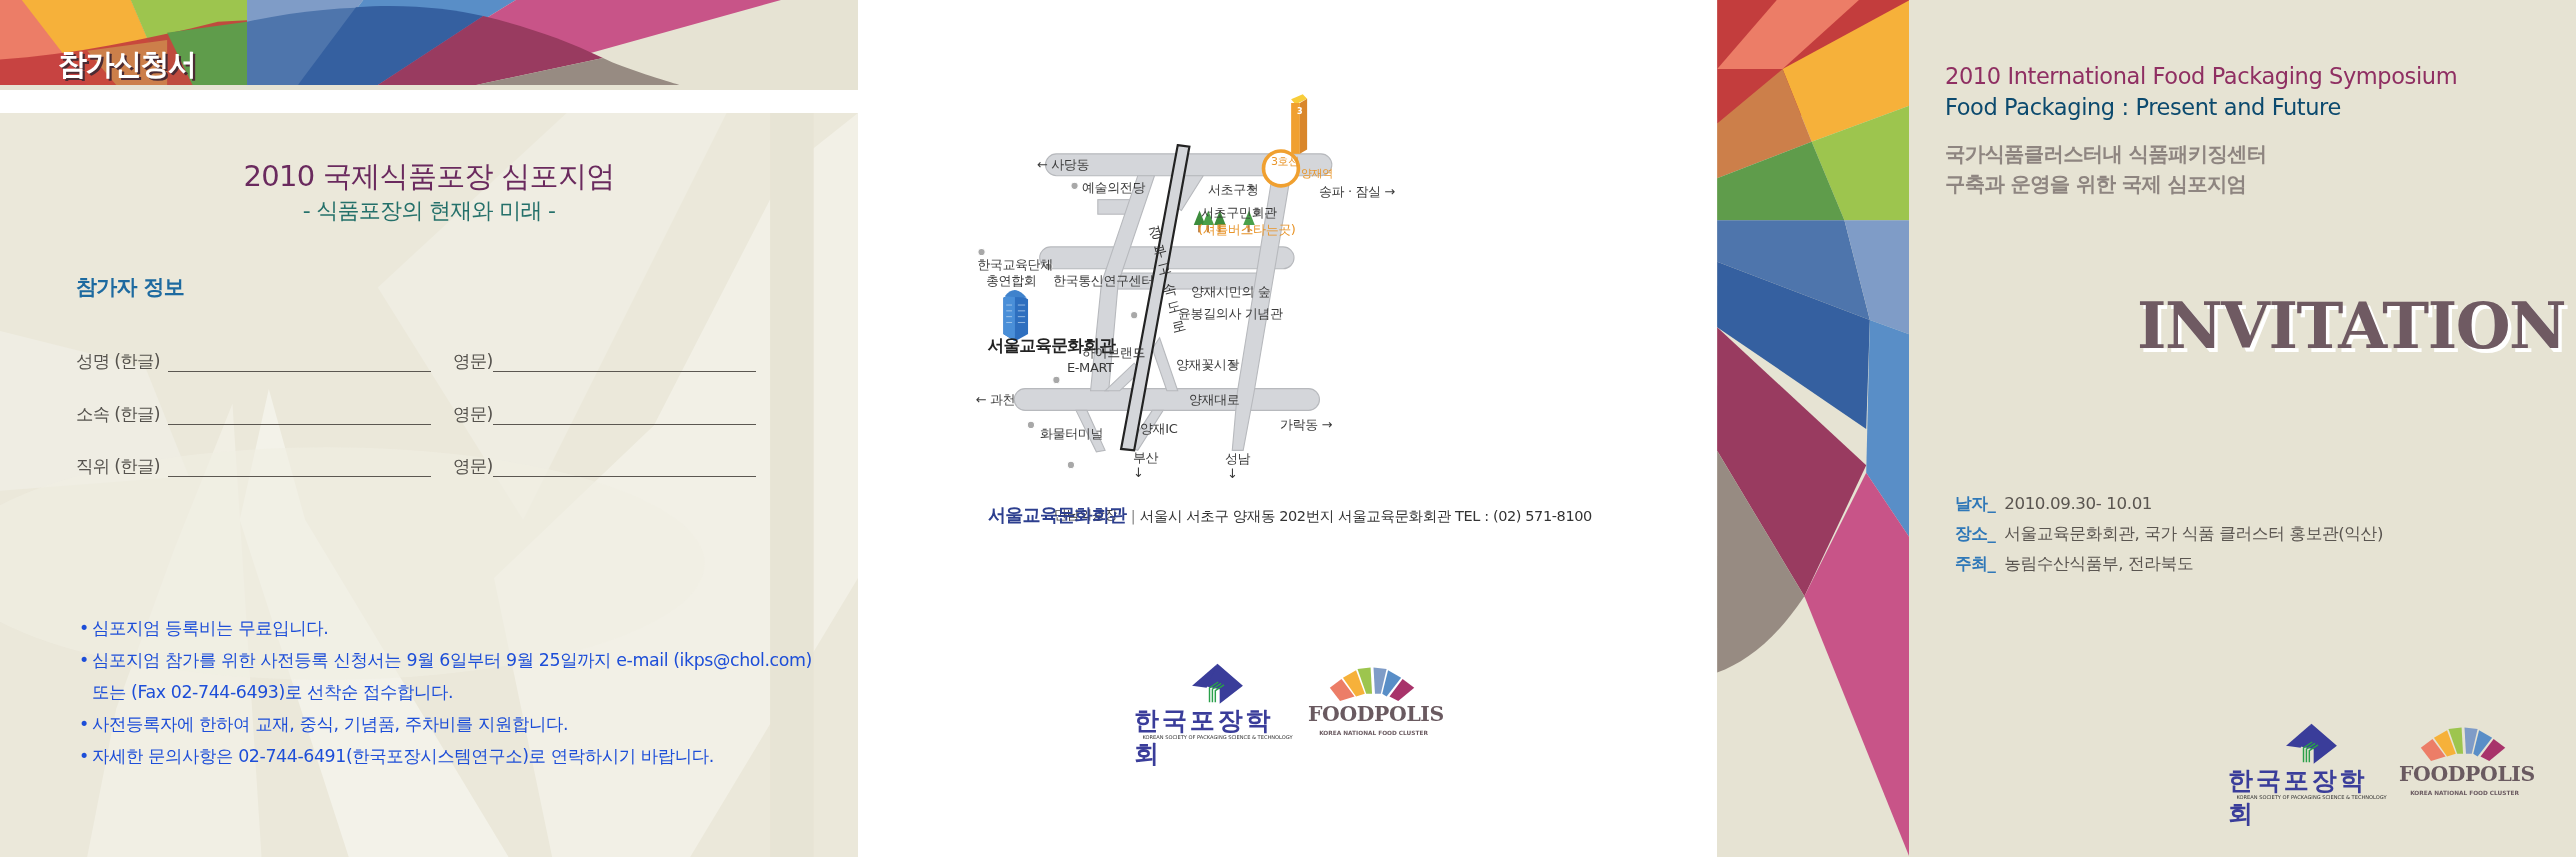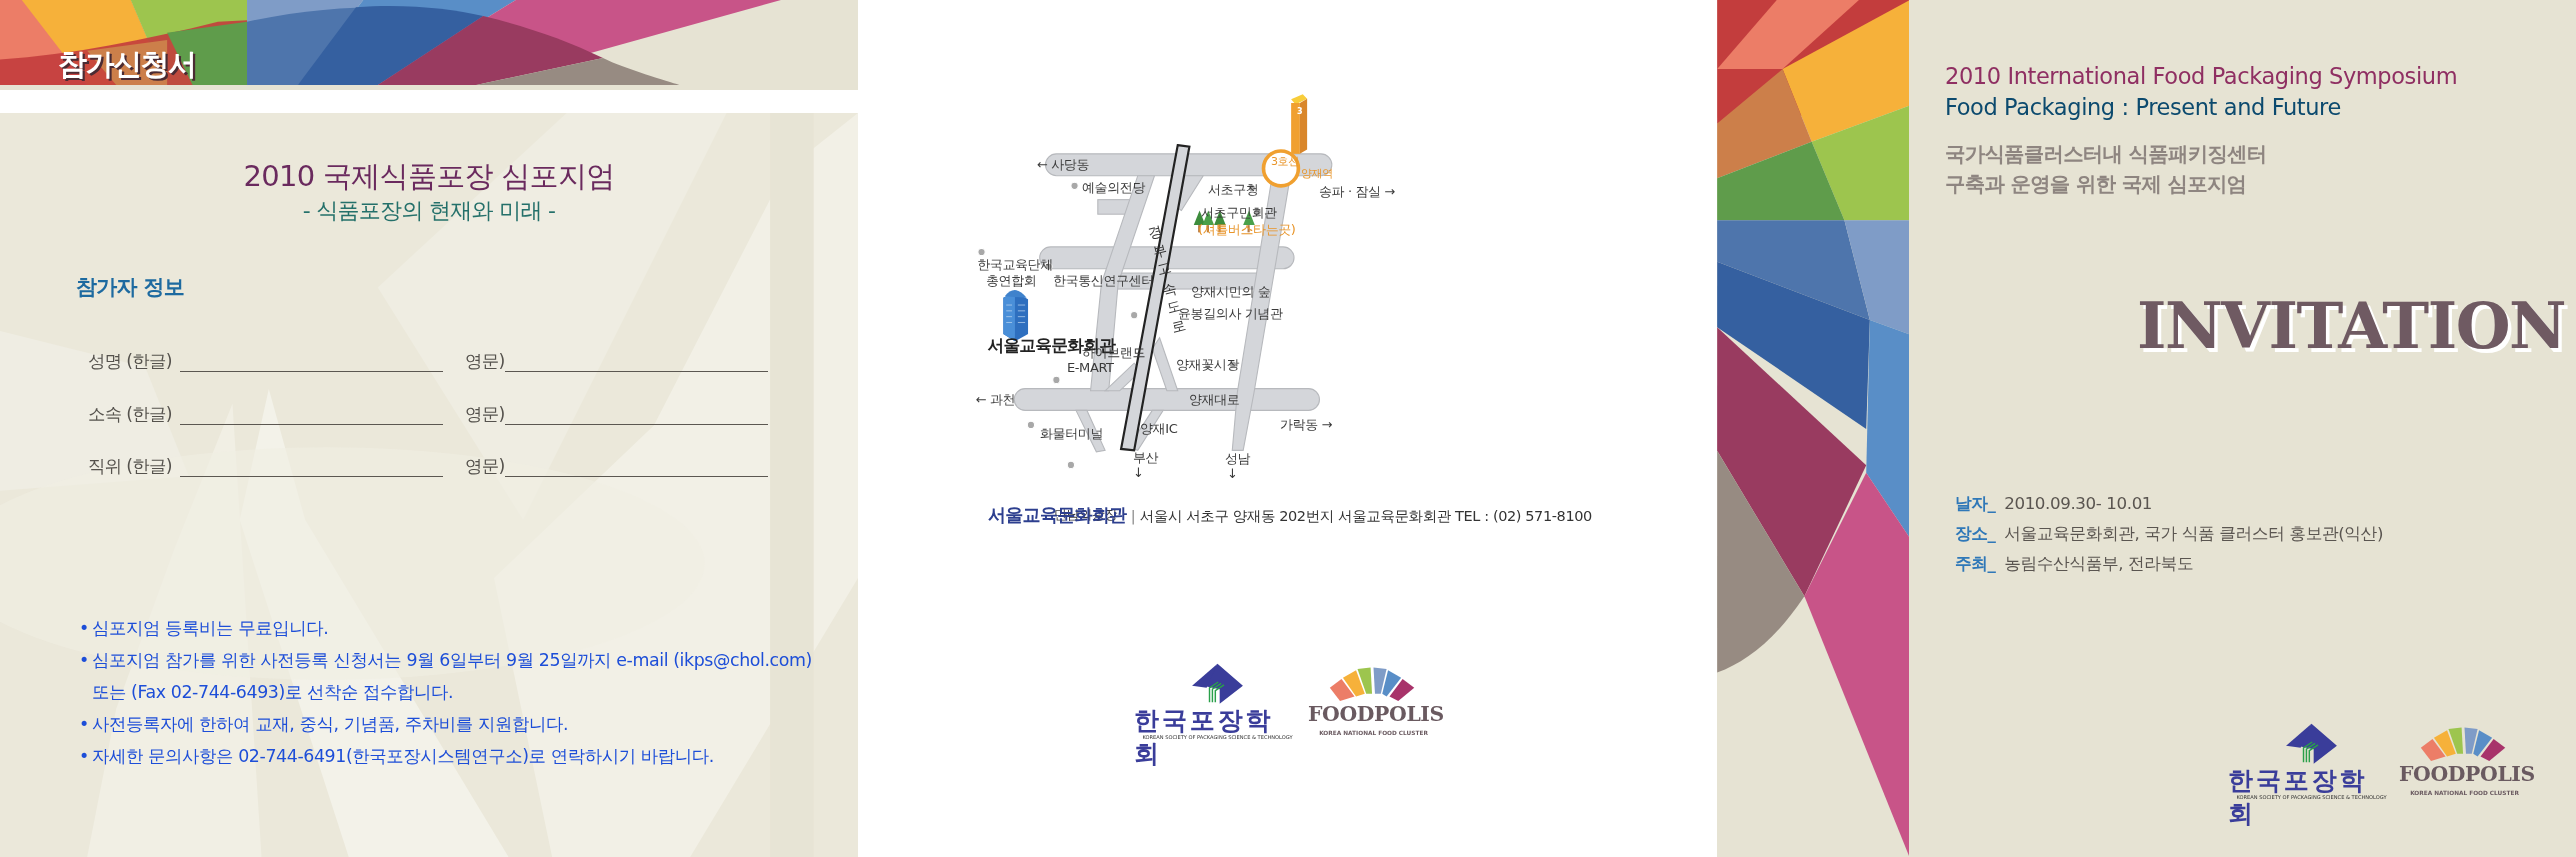--- a/index.html
+++ b/index.html
@@ -14,21 +14,21 @@
   #banner-title { left: 58px; top: 45px; font-size: 29px; font-weight: bold; color: #ffffff; letter-spacing: -1.5px;
     text-shadow: 2.2px 2.2px 0 #4a2b33; }
 
   #left-form { left: 0; top: 113px; width: 858px; height: 744px; background: #ebe8da; overflow: hidden; }
   #left-form svg.bg { position: absolute; left: 0; top: 0; }
 
   #form-title { left: 0; width: 858px; top: 44px; text-align: center; font-size: 29px; color: #6a2a5e; letter-spacing: -0.7px; }
   #form-subtitle { left: 0; width: 858px; top: 83px; text-align: center; font-size: 22px; color: #24706a; letter-spacing: -0.7px; }
   #section-label { left: 76px; top: 160px; font-size: 21px; font-weight: bold; color: #1d6aa0; letter-spacing: -0.7px; }
 
-  .frow { position: absolute; left: 76px; height: 29px; width: 698px; font-size: 17.4px; color: #55524d; margin-left: 12px; }
+  .frow { position: absolute; left: 76px; height: 29px; width: 698px; font-size: 17.4px; color: #55524d; }
   .frow .lab { position: absolute; top: 2.9px; white-space: nowrap; letter-spacing: -0.7px; }
   .frow .line { position: absolute; top: 25px; height: 0; border-top: 1.8px solid #5b5751; }
 
   #notes { left: 79px; top: 499px; width: 756px; font-size: 17.4px; color: #1d4ed8; letter-spacing: -0.4px; }
   #notes .note { height: 32px; line-height: 32px; white-space: nowrap; }
   #notes .note .bul { display: inline-block; width: 13px; }
 
   
   #middle { left: 858px; top: 0; width: 858px; height: 858px; background: #ffffff; }
   #map { left: 967px; top: 87px; width: 625px; height: 407px; }

